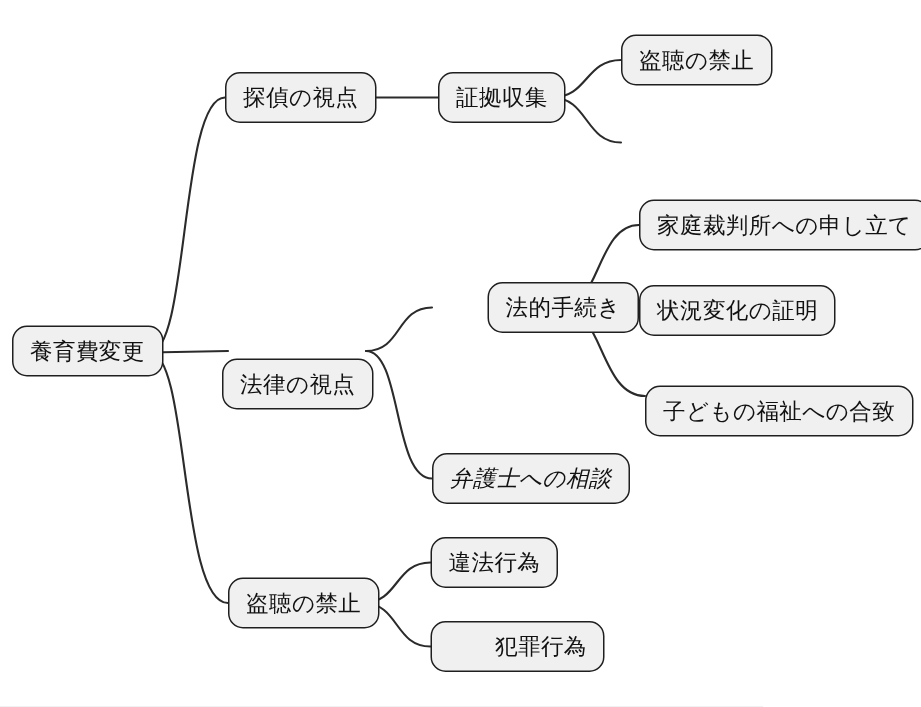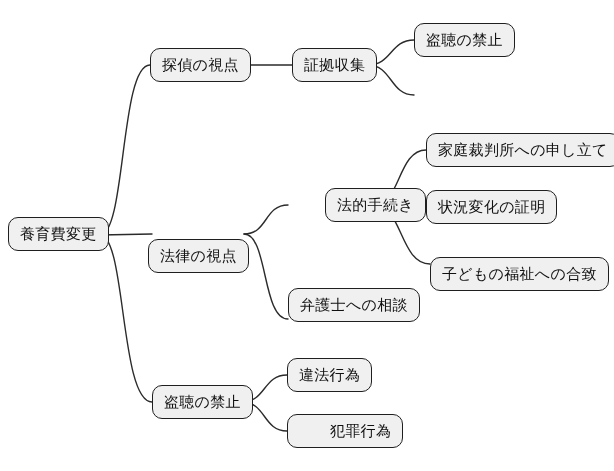--- a/index.html
+++ b/index.html
@@ -45,21 +45,21 @@
   .n-root{left:8px;top:217px;}
   .n-detective{left:150px;top:48px;}
   .n-evidence{left:292px;top:48px;}
   .n-income{left:414px;top:23px;}
   .n-misuse{left:414px;top:78px;}
   .n-legal{left:148px;top:217px;margin-top:22px;}
   .n-procedure{left:288px;top:188px;margin-left:37px;}
   .n-court{left:426px;top:133px;}
   .n-situation{left:426px;top:190px;text-align:right;}
   .n-welfare{left:430px;top:257px;}
-  .n-lawyer{left:288px;top:288px;}
+  .n-lawyer{left:288px;top:302px;font-style:italic;}
   .n-wiretap{left:152px;top:385px;}
   .n-illegal{left:287px;top:358px;}
   .n-criminal{left:287px;top:414px;padding-left:42px;}
 </style>
 </head>
 <body>
 
 <div id="canvas">
 
   <svg id="edges" width="614" height="471" viewBox="0 0 614 471">

